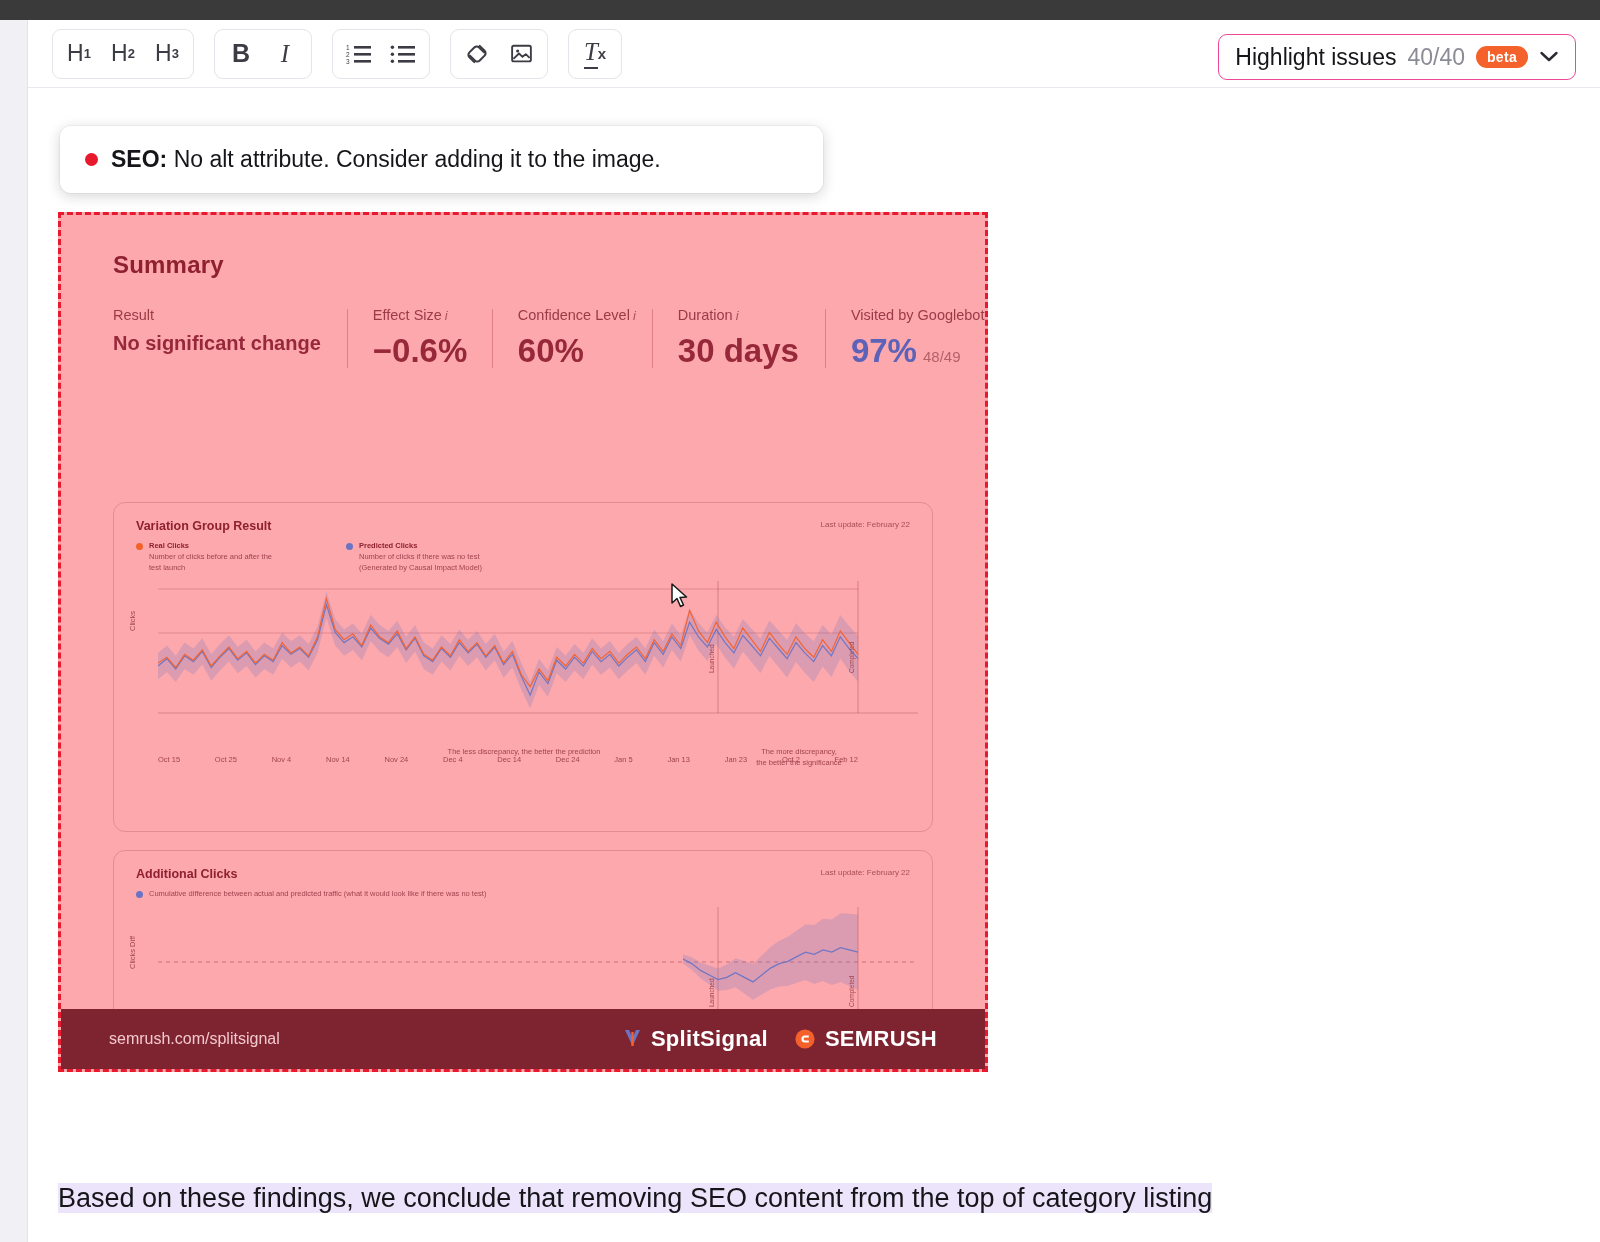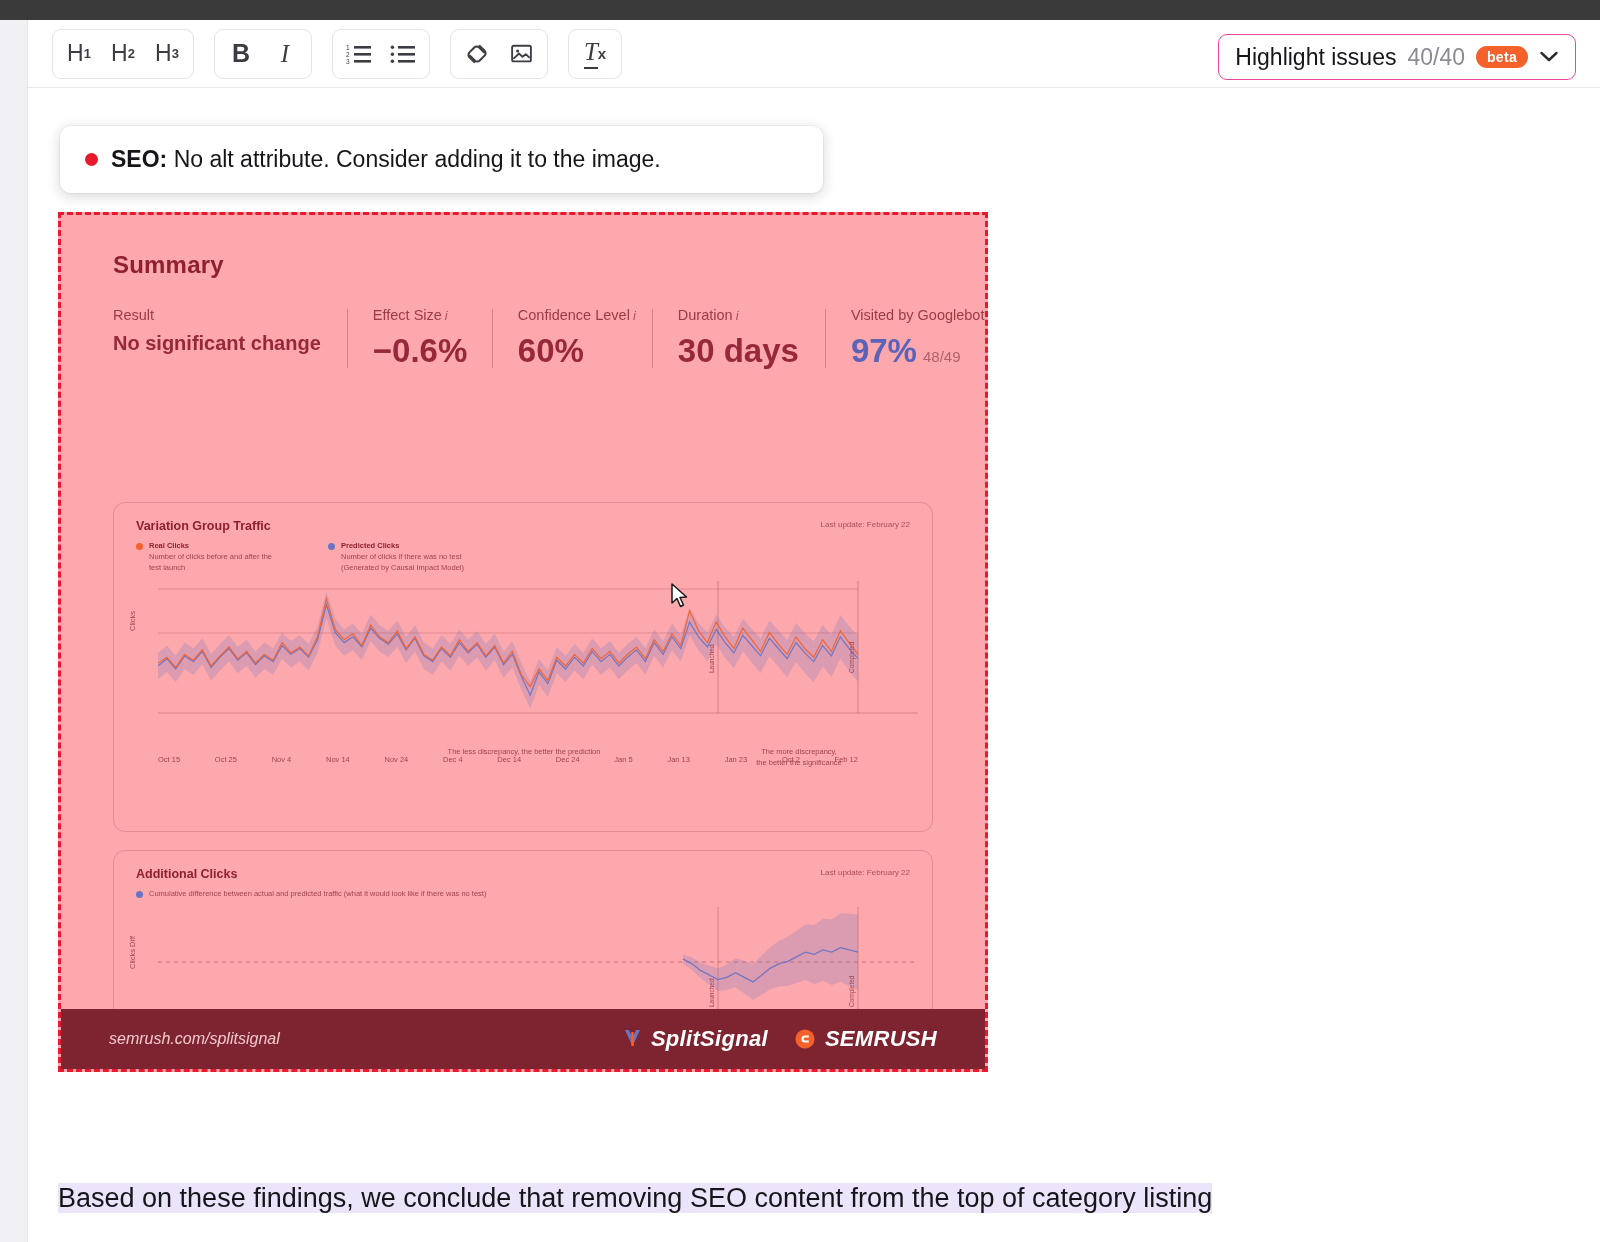--- a/index.html
+++ b/index.html
@@ -107,21 +107,21 @@
   
   .chart-card {
     position:absolute; left:52px; width:820px;
     border:1px solid rgba(150,40,58,.22); border-radius:12px;
   }
   #chart-card-1 { top:287px; height:330px; }
   #chart-card-2 { top:635px; height:265px; }
   .chart-title { position:absolute; left:22px; top:16px; font-size:12.5px;
                  font-weight:700; color:#8e2030; }
   .chart-update { position:absolute; right:22px; top:17px; font-size:8px; color:#a84d57; }
-  .legend { position:absolute; left:22px; top:38px; display:flex; gap:44px; }
+  .legend { position:absolute; left:22px; top:38px; display:flex; gap:62px; }
   .legend .li { display:flex; gap:6px; }
   .legend .sw { width:7px; height:7px; border-radius:50%; margin-top:2px; flex:none; }
   .legend .lt { font-size:7.5px; color:#8e2030; line-height:1.45; }
   .legend .lt .hd { font-weight:700; display:block; }
   .legend .lt .ds { display:block; color:#a0444f; max-width:135px; }
   .plot { position:absolute; }
   #plot1 { left:44px; top:78px; width:760px; height:140px; }
   #plot2 { left:44px; top:56px; width:760px; height:110px; }
   .ylab { position:absolute; font-size:7.5px; color:#a0444f;
           transform:rotate(-90deg); transform-origin:left top; white-space:nowrap; }
@@ -133,21 +133,21 @@
           line-height:1.45; }
   
   #period-bar { position:absolute; left:175px; top:660px; width:690px; height:60px; }
   .pb-line { position:absolute; top:8px; height:2px; }
   .pb-cap { position:absolute; top:1px; width:2px; height:16px; }
   .pb-lab { position:absolute; top:26px; font-size:19px; white-space:nowrap; }
   
   #img-footer {
     position:absolute; left:0; right:0; bottom:0; height:60px;
     background:#7e2430; display:flex; align-items:center;
-    padding:0 48px; justify-content:space-between;font-style:italic;
+    padding:0 48px; justify-content:space-between;
   }
   #img-footer .url { font-size:16px; color:#f3c9cd; }
   #img-footer .brands { display:flex; align-items:center; gap:26px; }
   #img-footer .brand { display:flex; align-items:center; gap:9px;
                        font-size:22px; font-weight:700; color:#ffffff; letter-spacing:.3px; }
   
   #cursor { position:absolute; left:642px; top:495px; width:22px; height:26px; z-index:40; }
 </style>
 </head>
 <body>
@@ -276,21 +276,21 @@
             <div class="m-label"><span>Duration</span><span class="info">i</span></div>
             <div class="m-value">30 days</div>
           </div>
           <div class="metric">
             <div class="m-label">Visited by Googlebot</div>
             <div class="m-value blue"><span>97%</span><span class="m-sub">48/49</span></div>
           </div>
         </div>
 
         <div class="chart-card" id="chart-card-1">
-          <div class="chart-title">Variation Group Traffic</div>
+          <div class="chart-title">Variation Group Result</div>
           <div class="chart-update">Last update: February 22</div>
 
           <div class="legend">
             <div class="li">
               <span class="sw" style="background:#f4612b"></span>
               <span class="lt">
                 <span class="hd">Real Clicks</span>
                 <span class="ds">Number of clicks before and after the test launch</span>
               </span>
             </div>

